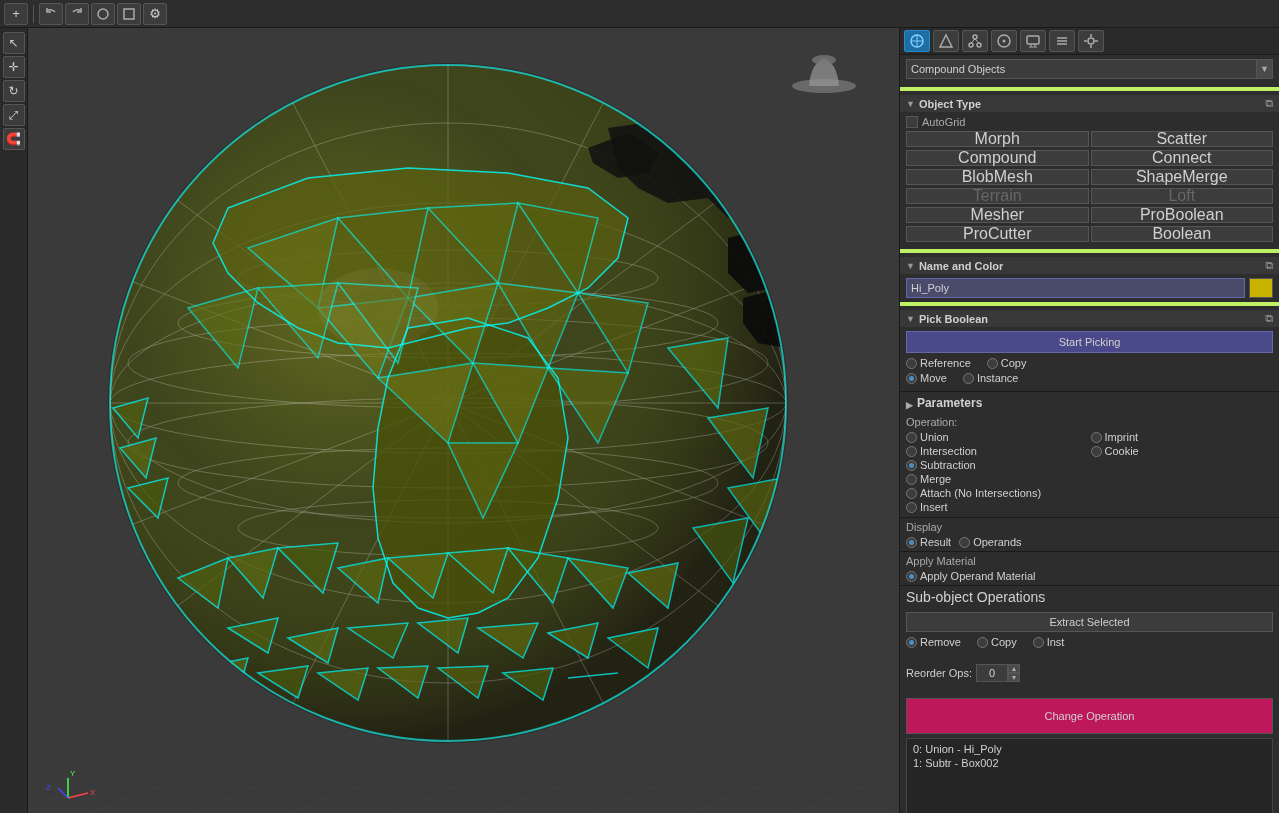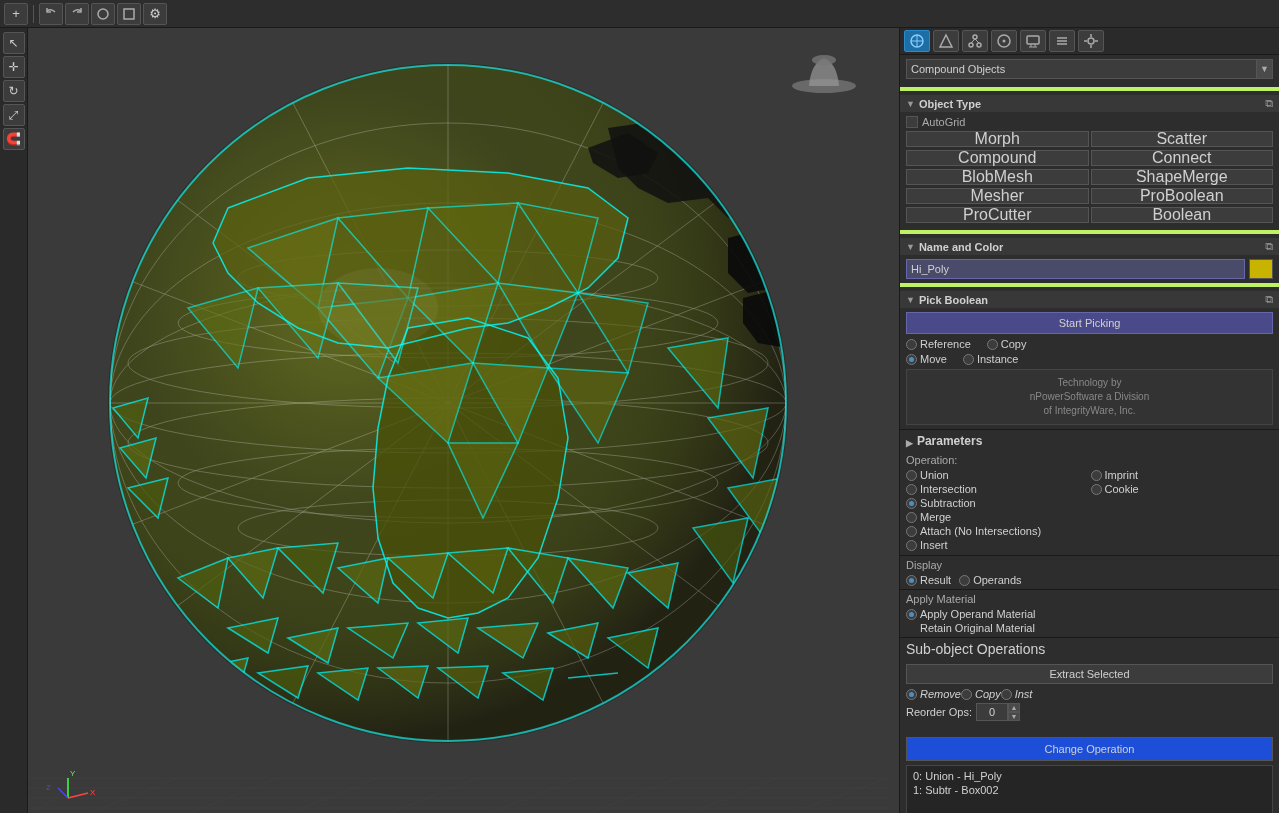--- a/index.html
+++ b/index.html
@@ -344,23 +344,22 @@
       cursor: pointer;
       display: flex;
       align-items: center;
       justify-content: center;
       margin-bottom: 4px;
     }
 
     .remove-copy-row {
       display: flex;
       align-items: center;
-      gap: 0;
-      margin-bottom: 3px;
-      font-style: italic;
+      gap: 16px;
+      margin-bottom: 16px;
     }
 
     .reorder-row {
       display: flex;
       align-items: center;
       gap: 4px;
       margin-bottom: 16px;
     }
     .reorder-label {
       font-size: 11px;
@@ -391,22 +390,22 @@
       display: flex;
       align-items: center;
       justify-content: center;
       cursor: pointer;
       font-size: 7px;
       color: #aaa;
     }
 
     .change-op-btn {
       width: 100%;
-      height: 24px;
-      background: #1d4ed8;
+      height: 36px;
+      background: #be185d;
       border: 1px solid #555;
       color: #d0d0d0;
       font-size: 11px;
       cursor: pointer;
       display: flex;
       align-items: center;
       justify-content: center;
       margin-bottom: 4px;
     }
 
@@ -777,20 +776,24 @@
       </div>
       <div class="btn-grid">
         <div class="panel-btn">Compound</div>
         <div class="panel-btn">Connect</div>
       </div>
       <div class="btn-grid">
         <div class="panel-btn">BlobMesh</div>
         <div class="panel-btn">ShapeMerge</div>
       </div>
       <div class="btn-grid">
+        <div class="panel-btn disabled">Terrain</div>
+        <div class="panel-btn disabled">Loft</div>
+      </div>
+      <div class="btn-grid">
         <div class="panel-btn">Mesher</div>
         <div class="panel-btn">ProBoolean</div>
       </div>
       <div class="btn-grid">
         <div class="panel-btn">ProCutter</div>
         <div class="panel-btn">Boolean</div>
       </div>
     </div>
 
     <div class="panel-section">
@@ -833,25 +836,20 @@
         <div class="radio-item">
           <div class="radio-circle checked"></div>
           <span class="radio-label">Move</span>
         </div>
         <div class="radio-item">
           <div class="radio-circle"></div>
           <span class="radio-label">Instance</span>
         </div>
       </div>
 
-      <div class="tech-text-box">
-        <div>Technology by</div>
-        <div>nPowerSoftware a Division</div>
-        <div>of IntegrityWare, Inc.</div>
-      </div>
     </div>
 
     <div class="params-panel">
       <div class="params-title">
         <span>Parameters</span>
       </div>
 
       <div class="sub-label">Operation:</div>
 
       <div class="operation-grid">
@@ -909,23 +907,20 @@
         </div>
       </div>
 
       <div class="h-sep"></div>
 
       <div class="apply-material-row">
         <div class="sub-label">Apply Material</div>
         <div class="radio-item" style="margin-bottom: 2px;">
           <div class="radio-circle checked"></div>
           <span class="radio-label">Apply Operand Material</span>
-        </div>
-        <div class="radio-item" style="margin-left: 14px;">
-          <span class="radio-label">Retain Original Material</span>
         </div>
       </div>
 
       <div class="h-sep"></div>
 
       <div class="sub-obj-label">Sub-object Operations</div>
 
       <div class="extract-btn">Extract Selected</div>
 
       <div class="remove-copy-row">

